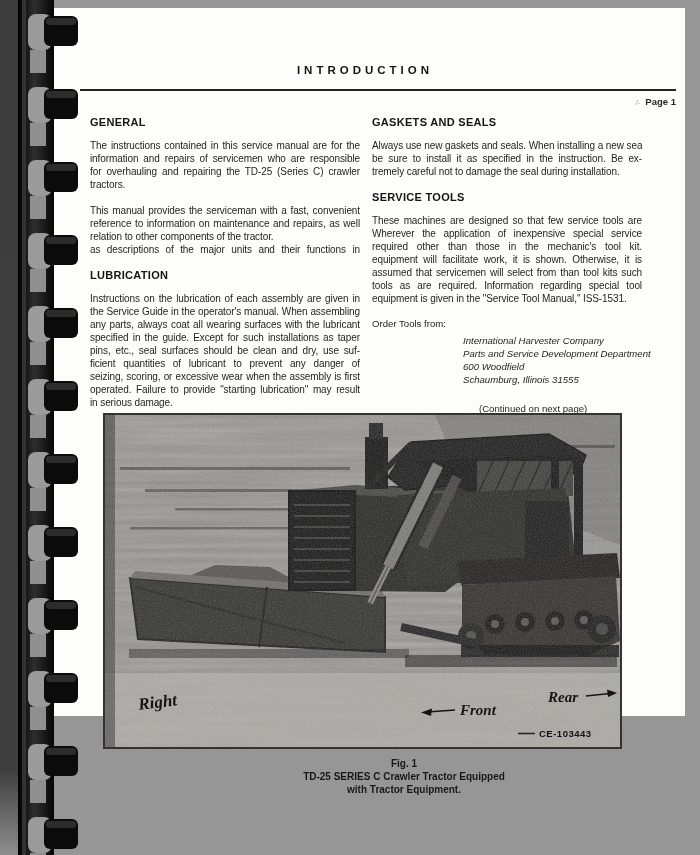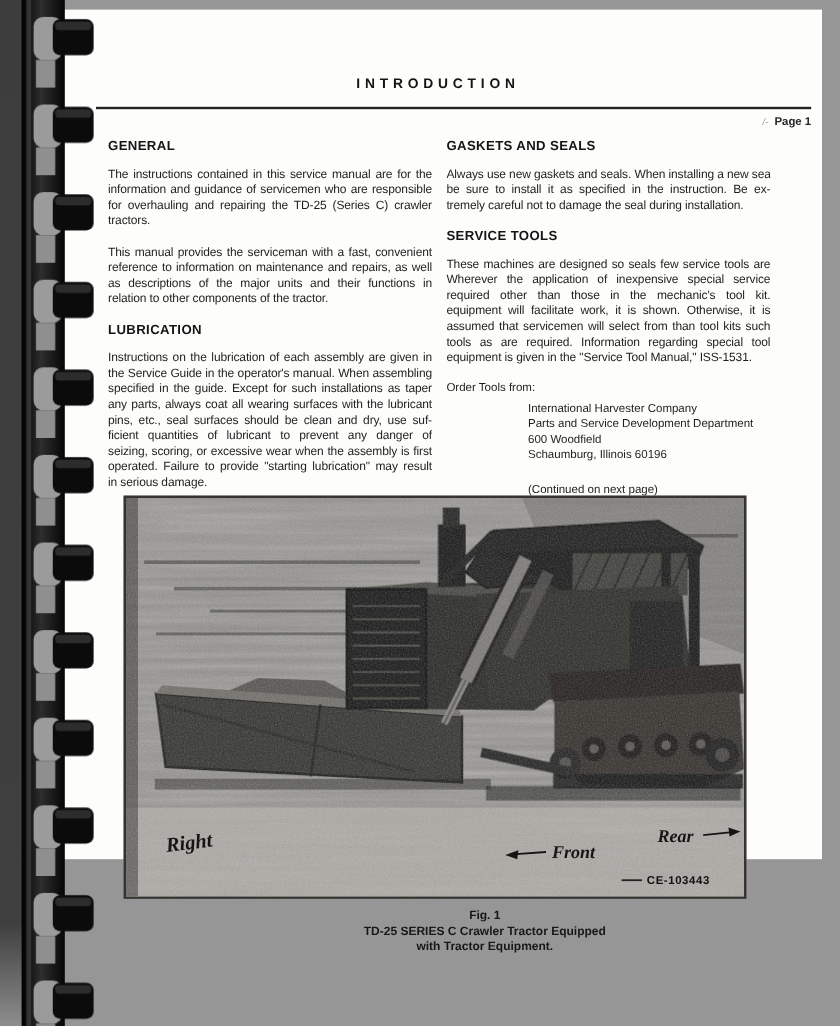--- a/index.html
+++ b/index.html
@@ -15,22 +15,22 @@
   .col{position:absolute;top:108px;width:270px;color:#1e1e1e;}
   .col-left{left:54px;}
   .col-right{left:336px;}
   .sec-h{font-size:11px;font-weight:bold;letter-spacing:.3px;color:#151515;margin:0 0 11px 0;}
   .body-p{font-size:10px;line-height:13px;margin:0 0 13px 0;overflow:hidden;letter-spacing:-0.1px;}
   .jline{white-space:nowrap;text-align:justify;text-align-last:justify;}
   .jline.last{text-align-last:left;}
   .plain .jline{text-align:left;text-align-last:left;}
   .center .jline{text-align:center;text-align-last:center;}
   .order-label{font-size:9.6px;margin:4px 0 5px 0;}
-  .address{margin-left:68px;font-size:9.6px;line-height:13px;}
-  .continued{margin:17px 0 0 68px;font-size:9.6px;}
+  .address{margin-left:91px;font-size:9.6px;line-height:13px;font-style:italic;}
+  .continued{margin:17px 0 0 107px;font-size:9.6px;}
   .photo{position:absolute;left:67px;top:405px;width:515px;height:332px;
          border:2px solid #35332f;background:#8f8d89;}
   .caption{position:absolute;left:132px;top:749px;width:472px;font-size:10px;font-weight:bold;
            line-height:13px;color:#181818;}
   .binding{position:absolute;left:0;top:0;}
 </style>
 </head>
 <body>
 
 <div id="stage">
@@ -39,67 +39,67 @@
     <div class="doc-title">INTRODUCTION</div>
     <div class="rule"></div>
     <div class="page-num">
       <span class="mark">/-</span><span>Page 1</span>
     </div>
 
     <div class="col col-left">
       <div class="sec-h">GENERAL</div>
       <div class="body-p">
           <div class="jline">The instructions contained in this service manual are for the</div>
-          <div class="jline">information and guidance of servicemen who are responsible</div>
+          <div class="jline">information and repairs of servicemen who are responsible</div>
           <div class="jline">for overhauling and repairing the TD-25 (Series C) crawler</div>
           <div class="jline last">tractors.</div>
         </div>
       <div class="body-p">
           <div class="jline">This manual provides the serviceman with a fast, convenient</div>
           <div class="jline">reference to information on maintenance and repairs, as well</div>
+          <div class="jline last">relation to other components of the tractor.</div>
           <div class="jline">as descriptions of the major units and their functions in</div>
-          <div class="jline last">relation to other components of the tractor.</div>
         </div>
       <div class="sec-h">LUBRICATION</div>
       <div class="body-p">
           <div class="jline">Instructions on the lubrication of each assembly are given in</div>
           <div class="jline">the Service Guide in the operator's manual. When assembling</div>
+          <div class="jline">any parts, always coat all wearing surfaces with the lubricant</div>
           <div class="jline">specified in the guide. Except for such installations as taper</div>
-          <div class="jline">any parts, always coat all wearing surfaces with the lubricant</div>
           <div class="jline">pins, etc., seal surfaces should be clean and dry, use suf-</div>
           <div class="jline">ficient quantities of lubricant to prevent any danger of</div>
           <div class="jline">seizing, scoring, or excessive wear when the assembly is first</div>
           <div class="jline">operated. Failure to provide "starting lubrication" may result</div>
           <div class="jline last">in serious damage.</div>
         </div>
     </div>
 
     <div class="col col-right">
       <div class="sec-h">GASKETS AND SEALS</div>
       <div class="body-p">
           <div class="jline">Always use new gaskets and seals. When installing a new seal,</div>
           <div class="jline">be sure to install it as specified in the instruction. Be ex-</div>
           <div class="jline last">tremely careful not to damage the seal during installation.</div>
         </div>
       <div class="sec-h">SERVICE TOOLS</div>
       <div class="body-p">
-          <div class="jline">These machines are designed so seals few service tools are</div>
+          <div class="jline">These machines are designed so that few service tools are</div>
           <div class="jline">Wherever the application of inexpensive special service</div>
           <div class="jline">required other than those in the mechanic's tool kit.</div>
           <div class="jline">equipment will facilitate work, it is shown. Otherwise, it is</div>
           <div class="jline">assumed that servicemen will select from than tool kits such</div>
           <div class="jline">tools as are required. Information regarding special tool</div>
           <div class="jline last">equipment is given in the "Service Tool Manual," ISS-1531.</div>
         </div>
       <div class="order-label">Order Tools from:</div>
       <div class="address plain">
           <div class="jline">International Harvester Company</div>
           <div class="jline">Parts and Service Development Department</div>
           <div class="jline">600 Woodfield</div>
-          <div class="jline last">Schaumburg, Illinois 60196</div>
+          <div class="jline last">Schaumburg, Illinois 31555</div>
         </div>
       <div class="continued">(Continued on next page)</div>
     </div>
 
     <div class="photo">
       <svg width="515" height="332" viewBox="0 0 515 332">
         <defs>
           <filter id="fGrain" x="0" y="0" width="100%" height="100%">
             <feTurbulence type="fractalNoise" baseFrequency="0.8" numOctaves="2" seed="7"></feTurbulence>
             <feColorMatrix type="saturate" values="0"></feColorMatrix>

